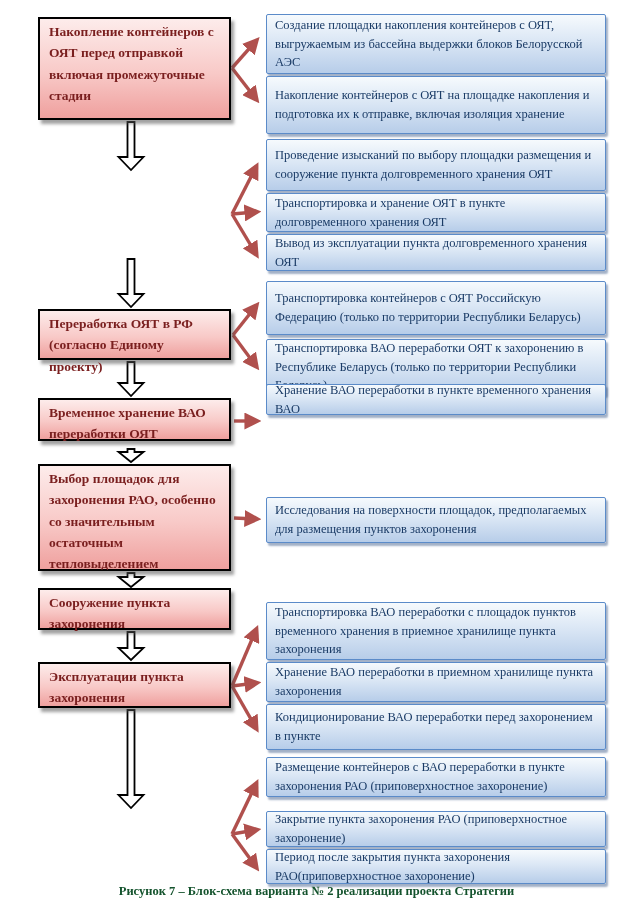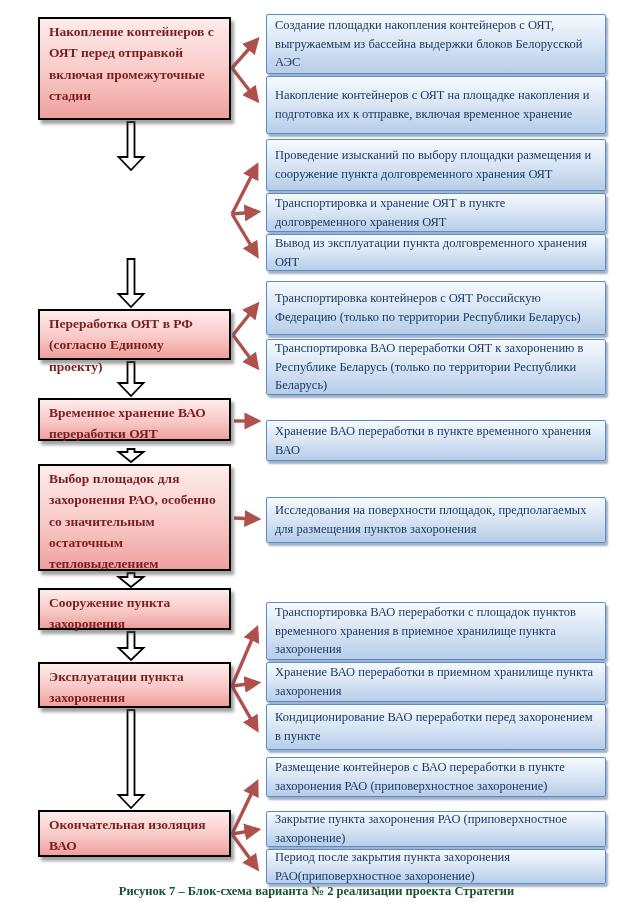--- a/index.html
+++ b/index.html
@@ -98,46 +98,43 @@
     </div>
   <div class="lbox" style="top:464px;height:107px">
       <span>Выбор площадок для захоронения РАО, особенно со значительным остаточным тепловыделением</span>
     </div>
   <div class="lbox" style="top:588px;height:42px">
       <span>Сооружение пункта захоронения</span>
     </div>
   <div class="lbox" style="top:662px;height:46px">
       <span>Эксплуатации пункта захоронения</span>
     </div>
-  <div class="lbox" style="top:810px;height:47px">
-      <span>Окончательная изоляция ВАО</span>
-    </div>
 
   <div class="rbox" style="top:14px;height:60px">
       <span>Создание площадки накопления контейнеров с ОЯТ, выгружаемым из бассейна выдержки блоков Белорусской АЭС</span>
     </div>
   <div class="rbox" style="top:76px;height:58px">
-      <span>Накопление контейнеров с ОЯТ на площадке накопления и подготовка их к отправке, включая временное хранение</span>
+      <span>Накопление контейнеров с ОЯТ на площадке накопления и подготовка их к отправке, включая изоляция хранение</span>
     </div>
   <div class="rbox" style="top:139px;height:52px">
       <span>Проведение изысканий по выбору площадки размещения и сооружение пункта долговременного хранения ОЯТ</span>
     </div>
   <div class="rbox" style="top:193px;height:39px">
       <span>Транспортировка и хранение ОЯТ в пункте долговременного хранения ОЯТ</span>
     </div>
   <div class="rbox" style="top:234px;height:37px">
       <span>Вывод из эксплуатации пункта долговременного хранения ОЯТ</span>
     </div>
   <div class="rbox" style="top:281px;height:54px">
       <span>Транспортировка контейнеров с ОЯТ Российскую Федерацию (только по территории Республики Беларусь)</span>
     </div>
   <div class="rbox" style="top:339px;height:56px">
       <span>Транспортировка ВАО переработки ОЯТ к захоронению в Республике Беларусь (только по территории Республики Беларусь)</span>
     </div>
-  <div class="rbox" style="top:420px;height:41px">
+  <div class="rbox" style="top:384px;height:31px">
       <span>Хранение ВАО переработки в пункте временного хранения ВАО</span>
     </div>
   <div class="rbox" style="top:497px;height:46px">
       <span>Исследования на поверхности площадок, предполагаемых для размещения пунктов захоронения</span>
     </div>
   <div class="rbox" style="top:602px;height:58px">
       <span>Транспортировка ВАО переработки с площадок пунктов временного хранения в приемное хранилище пункта захоронения</span>
     </div>
   <div class="rbox" style="top:662px;height:40px">
       <span>Хранение ВАО переработки в приемном хранилище пункта захоронения</span>

